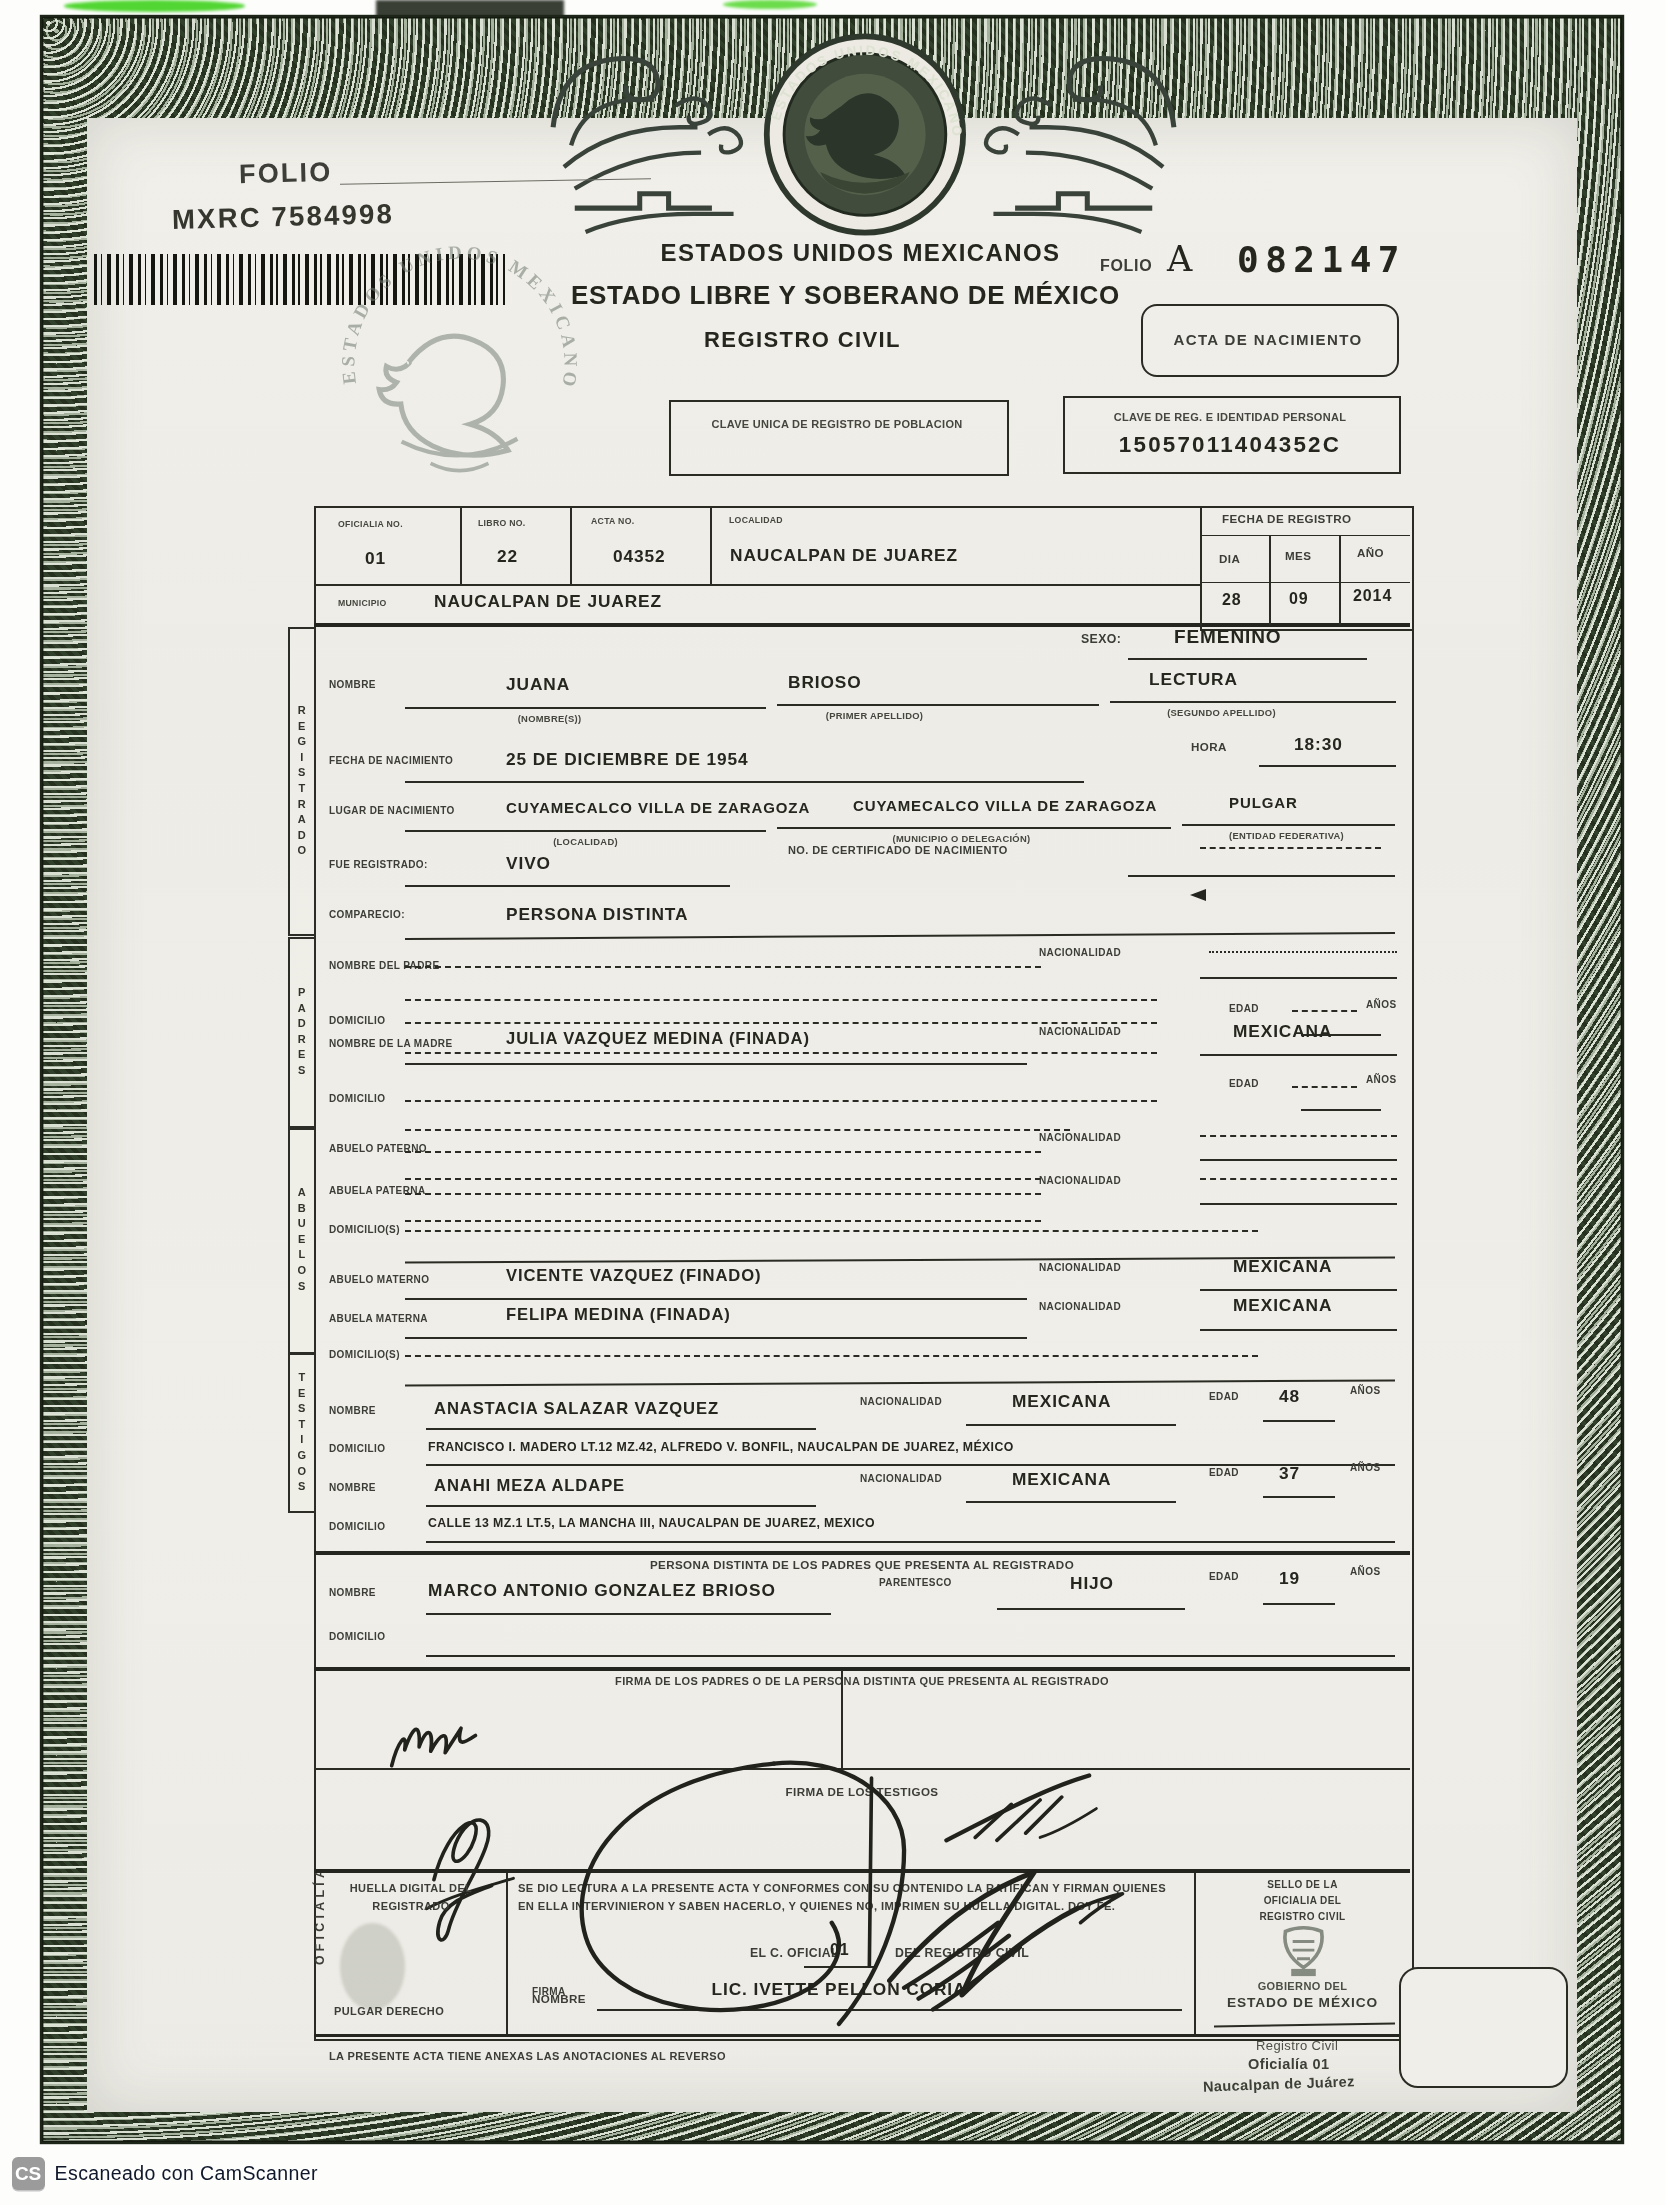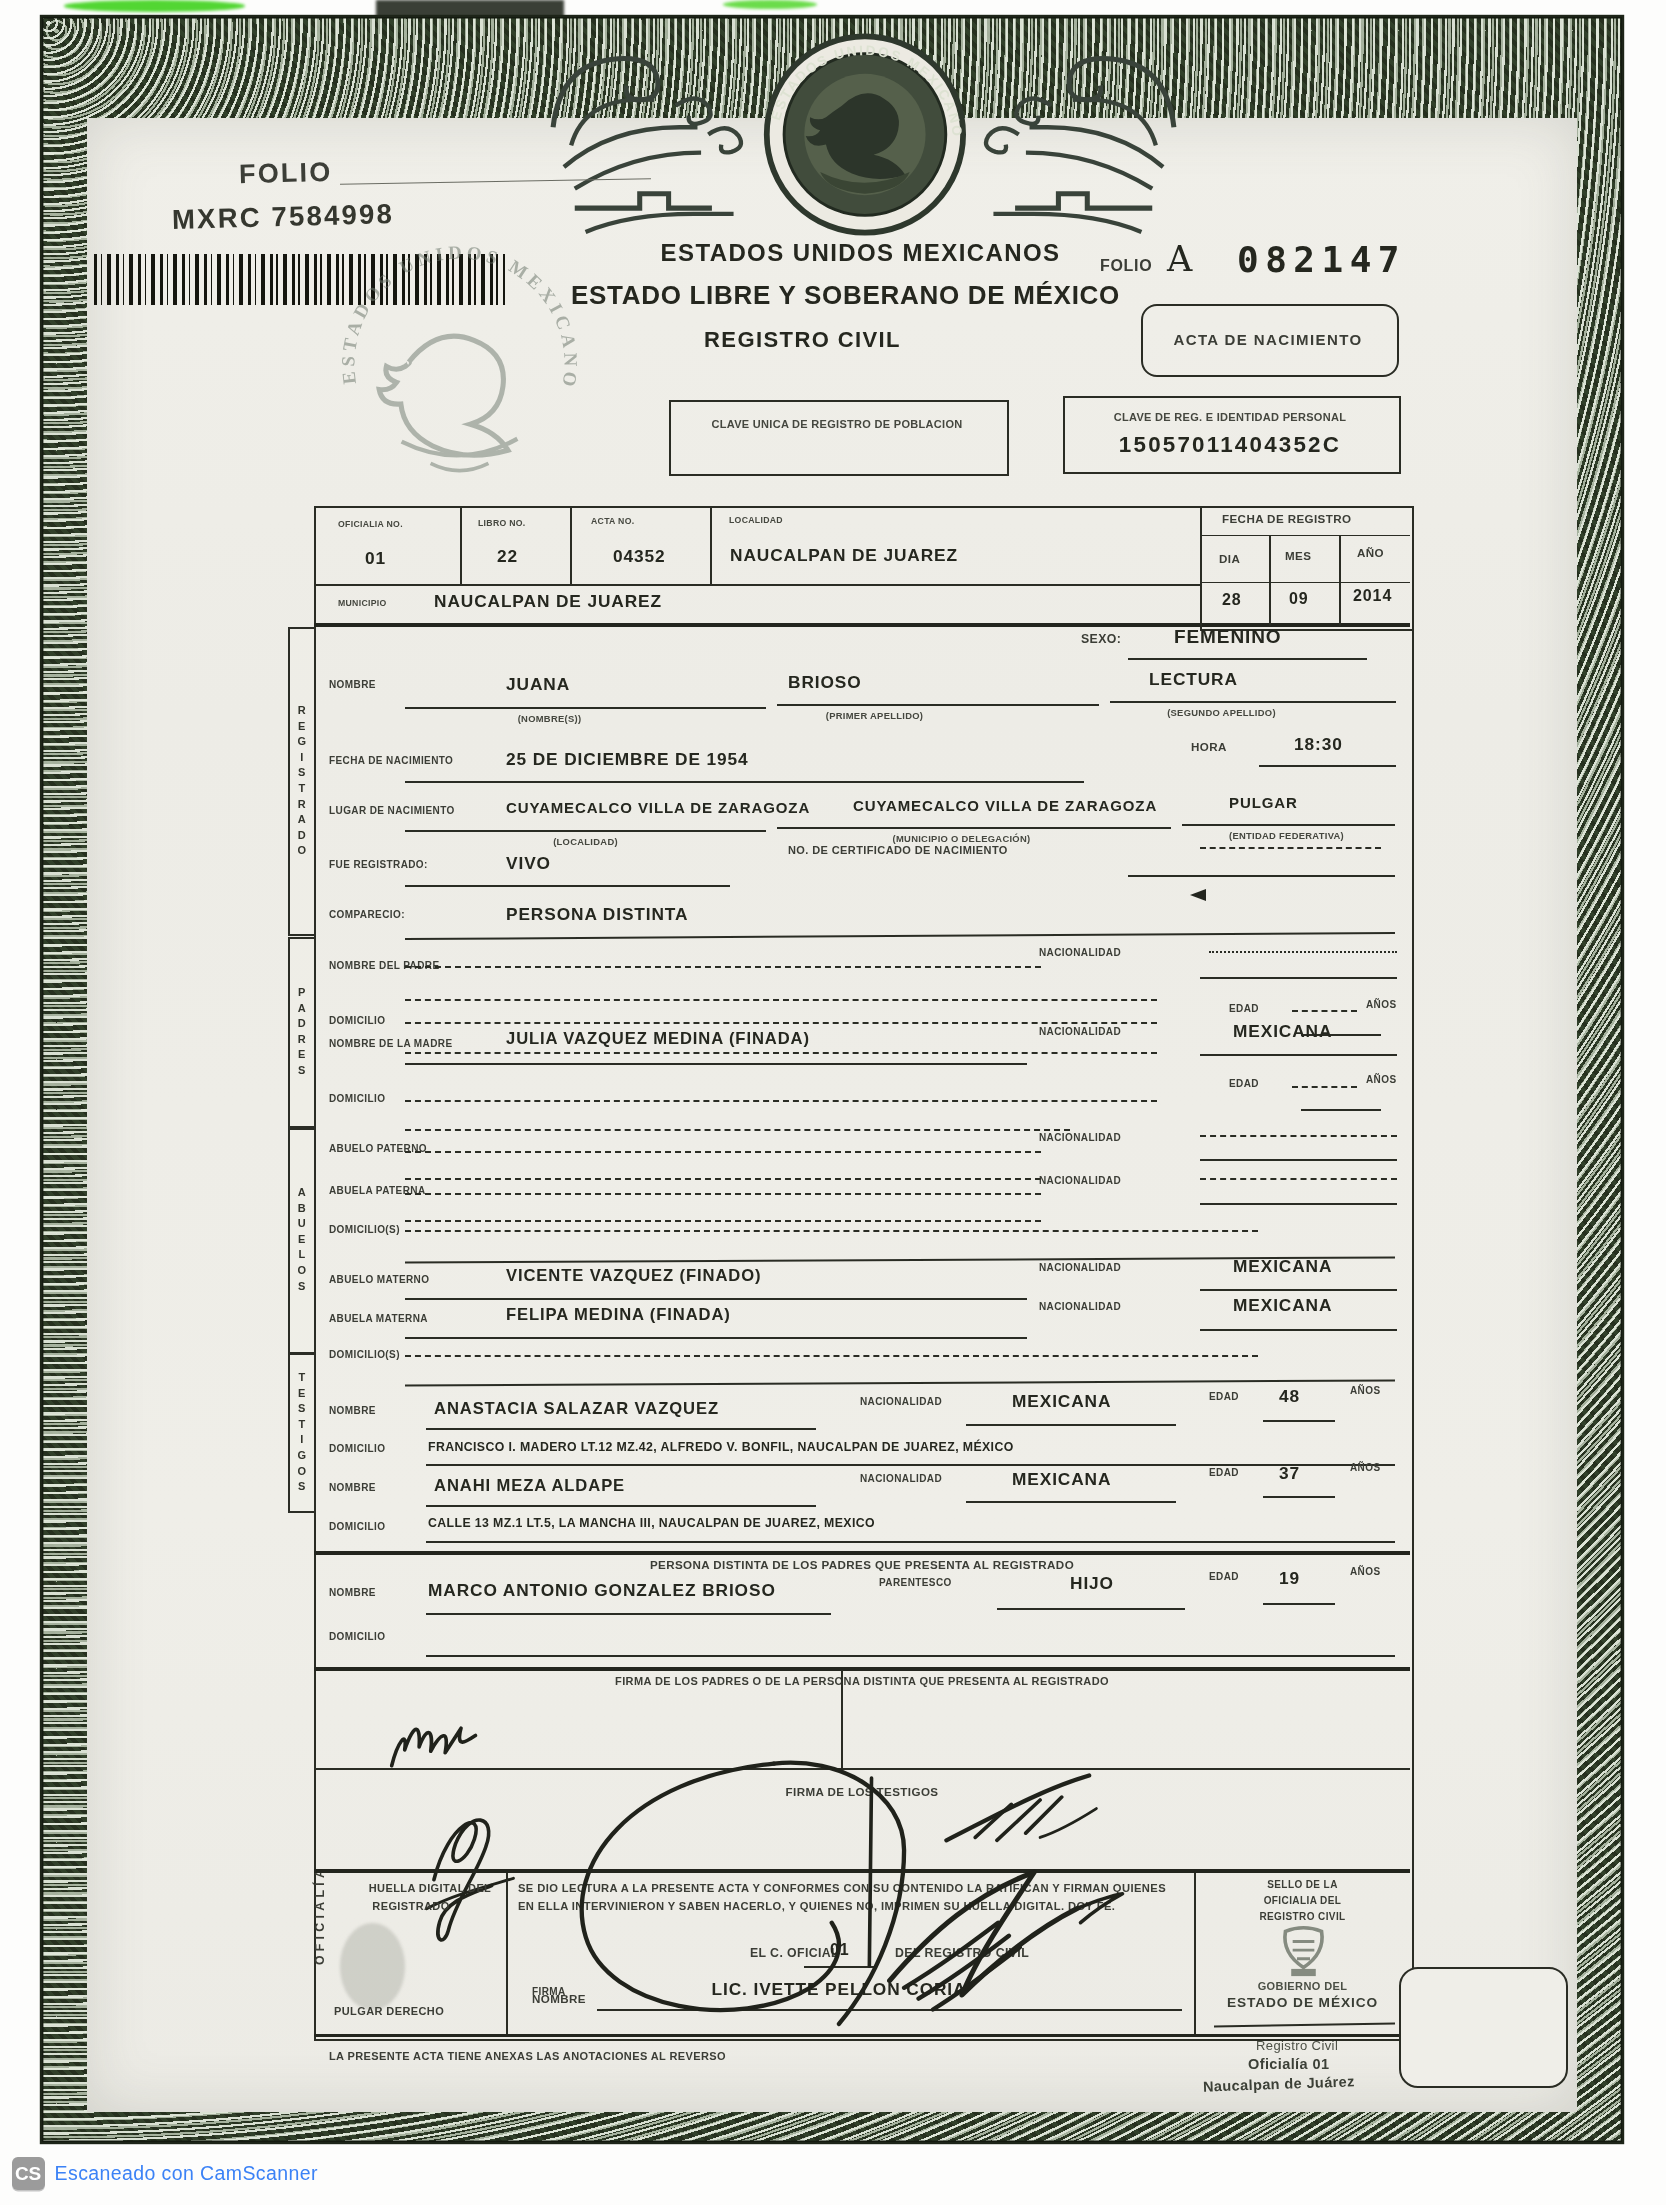--- a/index.html
+++ b/index.html
@@ -29,21 +29,21 @@
   .ctr{text-align:center;}
   .sidebox{position:absolute;left:288px;width:27.5px;border:2.2px solid #2b2d26;box-sizing:border-box;
            display:flex;align-items:center;justify-content:center;background:rgba(240,239,233,.4);}
   .sidetxt{writing-mode:vertical-rl;text-orientation:upright;font-weight:bold;font-size:11px;color:#32342c;letter-spacing:3.6px;}
   svg{position:absolute;overflow:visible;}
   .sig path{fill:none;stroke:#20221b;stroke-linecap:round;stroke-linejoin:round;}
   .smudge{position:absolute;border-radius:50%;filter:blur(1.4px);}
   #cs-footer{position:absolute;left:11.6px;top:2157px;display:flex;align-items:center;gap:10px;}
   #cs-logo{width:33px;height:33px;background:#9b9b9b;border-radius:5.8px;color:#fff;font-weight:bold;
            font-size:19px;display:flex;align-items:center;justify-content:center;box-shadow:0 1.4px 0 #c4c4c4;}
-  #cs-text{color:#3b82f6;font-size:19.5px;letter-spacing:0.4px;}
+  #cs-text{color:#0f172a;font-size:19.5px;letter-spacing:0.4px;}
 </style>
 </head>
 <body>
 
 <div id="stage">
 
   <div class="smudge" style="left:64px;top:0;width:181px;height:11.6px;background:#52d633;"></div>
   <div class="smudge" style="left:723px;top:0;width:94px;height:8.7px;background:#6bdc4b;"></div>
   <div class="smudge" style="left:376px;top:0;width:188px;height:19px;background:#3a3f36;border-radius:0;"></div>
 
@@ -328,21 +328,21 @@
   <svg class="sig" width="173" height="87" viewBox="0 0 240 120" style="left:932px;top:1768px;">
     <path d="M20 100 C 80 70 150 30 218 10" stroke-width="6"></path>
     <path d="M60 96 L 110 50 M 90 100 L 150 44 M 130 90 L 180 40" stroke-width="5"></path>
     <path d="M150 96 C 180 86 206 70 228 56" stroke-width="4"></path>
   </svg>
   <div class="thick" style="left:314px;top:1869px;width:1096px;height:3.6px;"></div>
 
   <div style="position:absolute;left:506px;top:1873px;width:2.2px;height:164px;background:#2a2c24;"></div>
   <div style="position:absolute;left:1194px;top:1873px;width:2.2px;height:164px;background:#2a2c24;"></div>
 
-  <div class="lbl ctr" style="left:314px;top:1882px;width:232px;font-size:11px;">HUELLA DIGITAL DEL</div>
+  <div class="lbl ctr" style="left:314px;top:1882px;width:194px;font-size:11px;">HUELLA DIGITAL DEL</div>
   <div class="lbl ctr" style="left:314px;top:1900px;width:194px;font-size:11px;">REGISTRADO</div>
   <div class="smudge" style="left:340px;top:1923px;width:65px;height:87px;background:rgba(120,125,112,.25);"></div>
   <div class="lbl" style="left:334px;top:2005px;font-size:11px;">PULGAR DERECHO</div>
 
   <div class="lbl" style="left:518px;top:1879px;width:651px;font-size:11.2px;line-height:18px;white-space:normal;">SE DIO LECTURA A LA PRESENTE ACTA Y CONFORMES CON SU CONTENIDO LA RATIFICAN Y FIRMAN QUIENES EN ELLA INTERVINIERON Y SABEN HACERLO, Y QUIENES NO, IMPRIMEN SU HUELLA DIGITAL. DOY FE.</div>
   <div class="lbl" style="left:750px;top:1946px;font-size:12.3px;">EL C. OFICIAL</div>
   <div class="val" style="left:830px;top:1941px;font-size:16px;">01</div>
   <div class="ln" style="left:804px;top:1966px;width:72px;"></div>
   <div class="lbl" style="left:895px;top:1946px;font-size:12.3px;">DEL REGISTRO CIVIL</div>
   <div class="lbl" style="left:532px;top:1992px;font-size:11.6px;">NOMBRE</div>

